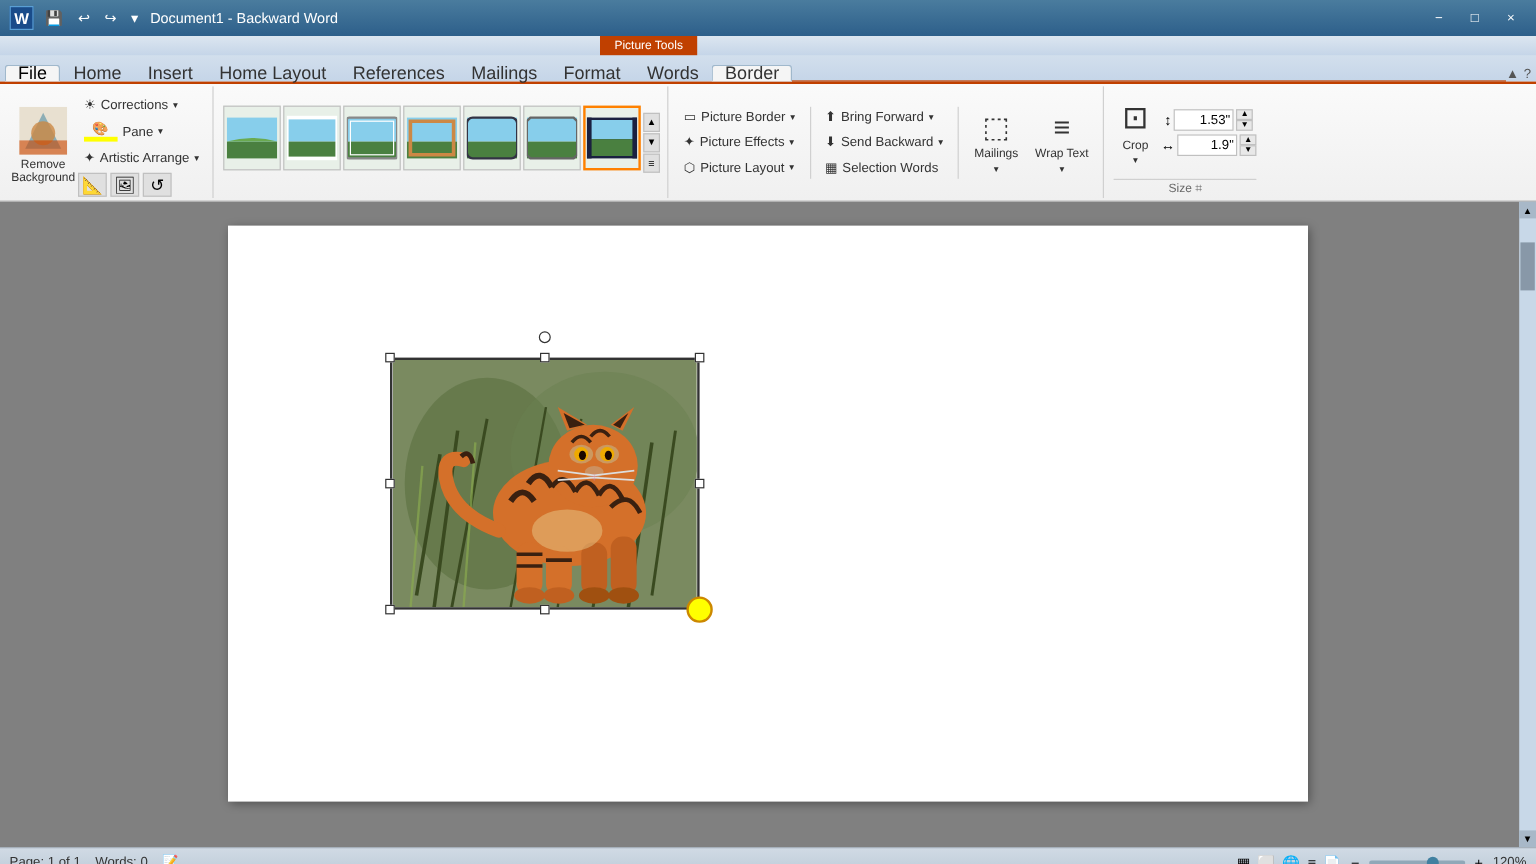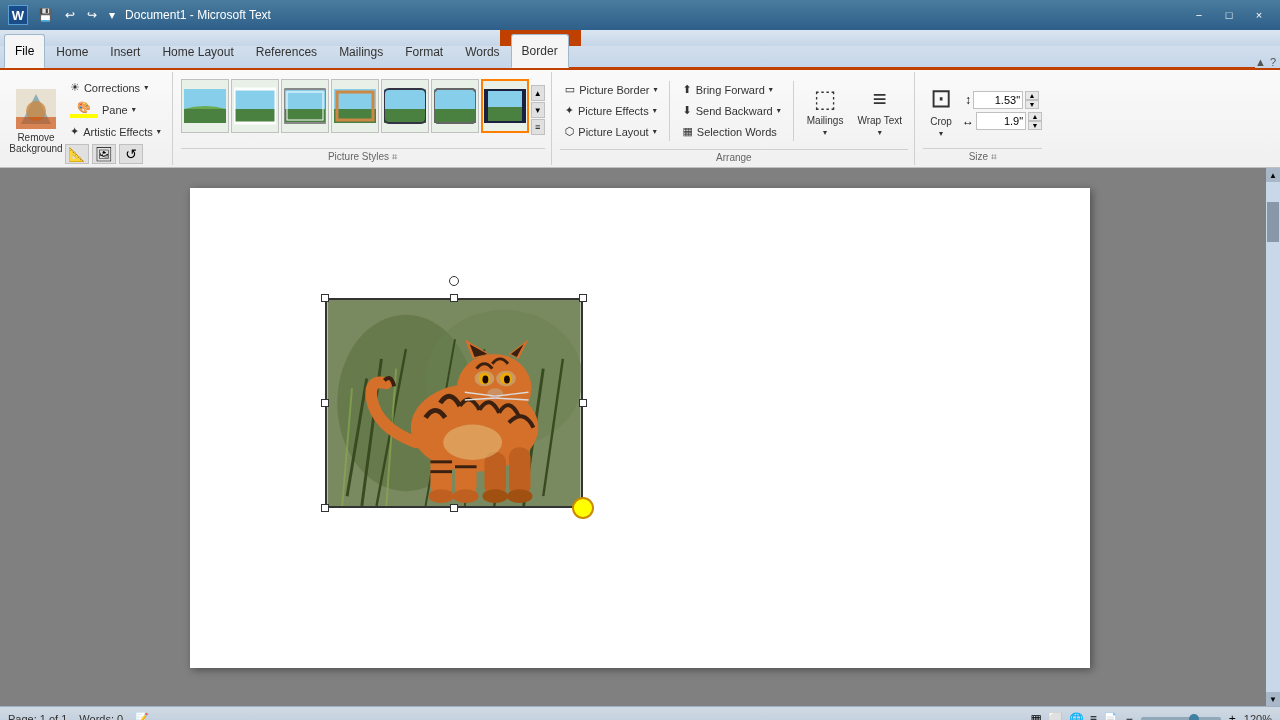--- a/index.html
+++ b/index.html
@@ -16,26 +16,26 @@
       color: white;
     }
     .title-bar-left { display: flex; align-items: center; gap: 6px; }
     .word-logo { width: 20px; height: 20px; background: #1a4c8a; border: 1px solid #5a9fd4; color: white; font-weight: bold; font-size: 13px; display: flex; align-items: center; justify-content: center; }
     .quick-access { display: flex; gap: 4px; align-items: center; }
     .qa-btn { background: none; border: none; color: white; cursor: pointer; font-size: 12px; padding: 2px 4px; }
     .title-text { font-size: 12px; color: white; }
     .title-bar-right { display: flex; gap: 4px; }
     .win-btn { width: 26px; height: 18px; background: none; border: none; color: white; cursor: pointer; font-size: 11px; display: flex; align-items: center; justify-content: center; }
     .tab {
-      height: 34px;
+      height: 14px;
       padding: 0 10px;
       display: flex;
       align-items: center;
       cursor: pointer;
-      font-size: 12px;
+      font-size: 15px;
       color: #333;
       border: 1px solid transparent;
       border-bottom: none;
       border-radius: 3px 3px 0 0;
       background: none;
       text-align: center;
     }
     .tab.active {
       background: #f5f5f5;
       border-color: #a0b8cc;
@@ -297,21 +297,21 @@
 
 <div class="title-bar">
   <div class="title-bar-left">
     <div class="word-logo">W</div>
     <div class="quick-access">
       <button class="qa-btn">💾</button>
       <button class="qa-btn">↩</button>
       <button class="qa-btn">↪</button>
       <button class="qa-btn">▾</button>
     </div>
-    <span class="title-text">Document1 - Microsoft Text</span>
+    <span class="title-text">Document1 - Backward Word</span>
   </div>
   <div class="title-bar-right">
     <button class="win-btn">−</button>
     <button class="win-btn">□</button>
     <button class="win-btn close">×</button>
   </div>
 </div>
 
 <div style="background: linear-gradient(to bottom, #dce6f0, #c5d5e8); border-bottom: 2px solid #c04000;">
 
@@ -362,21 +362,21 @@
         <div class="rb-btn-small">
           <div style="display:flex;flex-direction:column;align-items:center;">
             <span>🎨</span>
             <div class="color-bar"></div>
           </div>
           <span>Pane</span>
           <span class="dropdown-arrow">▾</span>
         </div>
         <div class="rb-btn-small">
           <span>✦</span>
-          <span>Artistic Effects</span>
+          <span>Artistic Arrange</span>
           <span class="dropdown-arrow">▾</span>
         </div>
         <div style="display:flex;gap:3px;margin-top:2px;">
           <div style="width:24px;height:20px;background:#e0e0e0;border:1px solid #c0c0c0;cursor:pointer;display:flex;align-items:center;justify-content:center;font-size:14px;">📐</div>
           <div style="width:24px;height:20px;background:#e0e0e0;border:1px solid #c0c0c0;cursor:pointer;display:flex;align-items:center;justify-content:center;font-size:14px;">🖼</div>
           <div style="width:24px;height:20px;background:#e0e0e0;border:1px solid #c0c0c0;cursor:pointer;display:flex;align-items:center;justify-content:center;font-size:14px;">↺</div>
         </div>
       </div>
     </div>
     <div class="group-label">Adjust</div>
@@ -453,24 +453,20 @@
           </div>
         </div>
 
         <div class="gallery-arrows">
           <div class="gallery-arrow">▲</div>
           <div class="gallery-arrow">▼</div>
           <div class="gallery-arrow" style="font-size:9px;">≡</div>
         </div>
       </div>
     </div>
-    <div class="group-label">
-      <span>Picture Styles</span>
-      <span style="cursor:pointer;"> ⌗</span>
-    </div>
   </div>
 
   <div class="ribbon-group">
     <div class="group-content">
 
       <div class="arrange-col">
         <div class="rb-btn-small">
           <span>▭</span>
           <span>Picture Border</span>
           <span class="dropdown-arrow">▾</span>
@@ -515,21 +511,20 @@
           <span class="dropdown-arrow">▾</span>
         </div>
         <div class="rb-btn">
           <div style="font-size:24px;">≡</div>
           <span style="text-align:center;">Wrap
 Text</span>
           <span class="dropdown-arrow">▾</span>
         </div>
       </div>
     </div>
-    <div class="group-label">Arrange</div>
   </div>
 
   <div class="ribbon-group">
     <div class="group-content">
 
       <div class="rb-btn">
         <div style="font-size:26px;">⊡</div>
         <span>Crop</span>
         <span class="dropdown-arrow">▾</span>
       </div>

